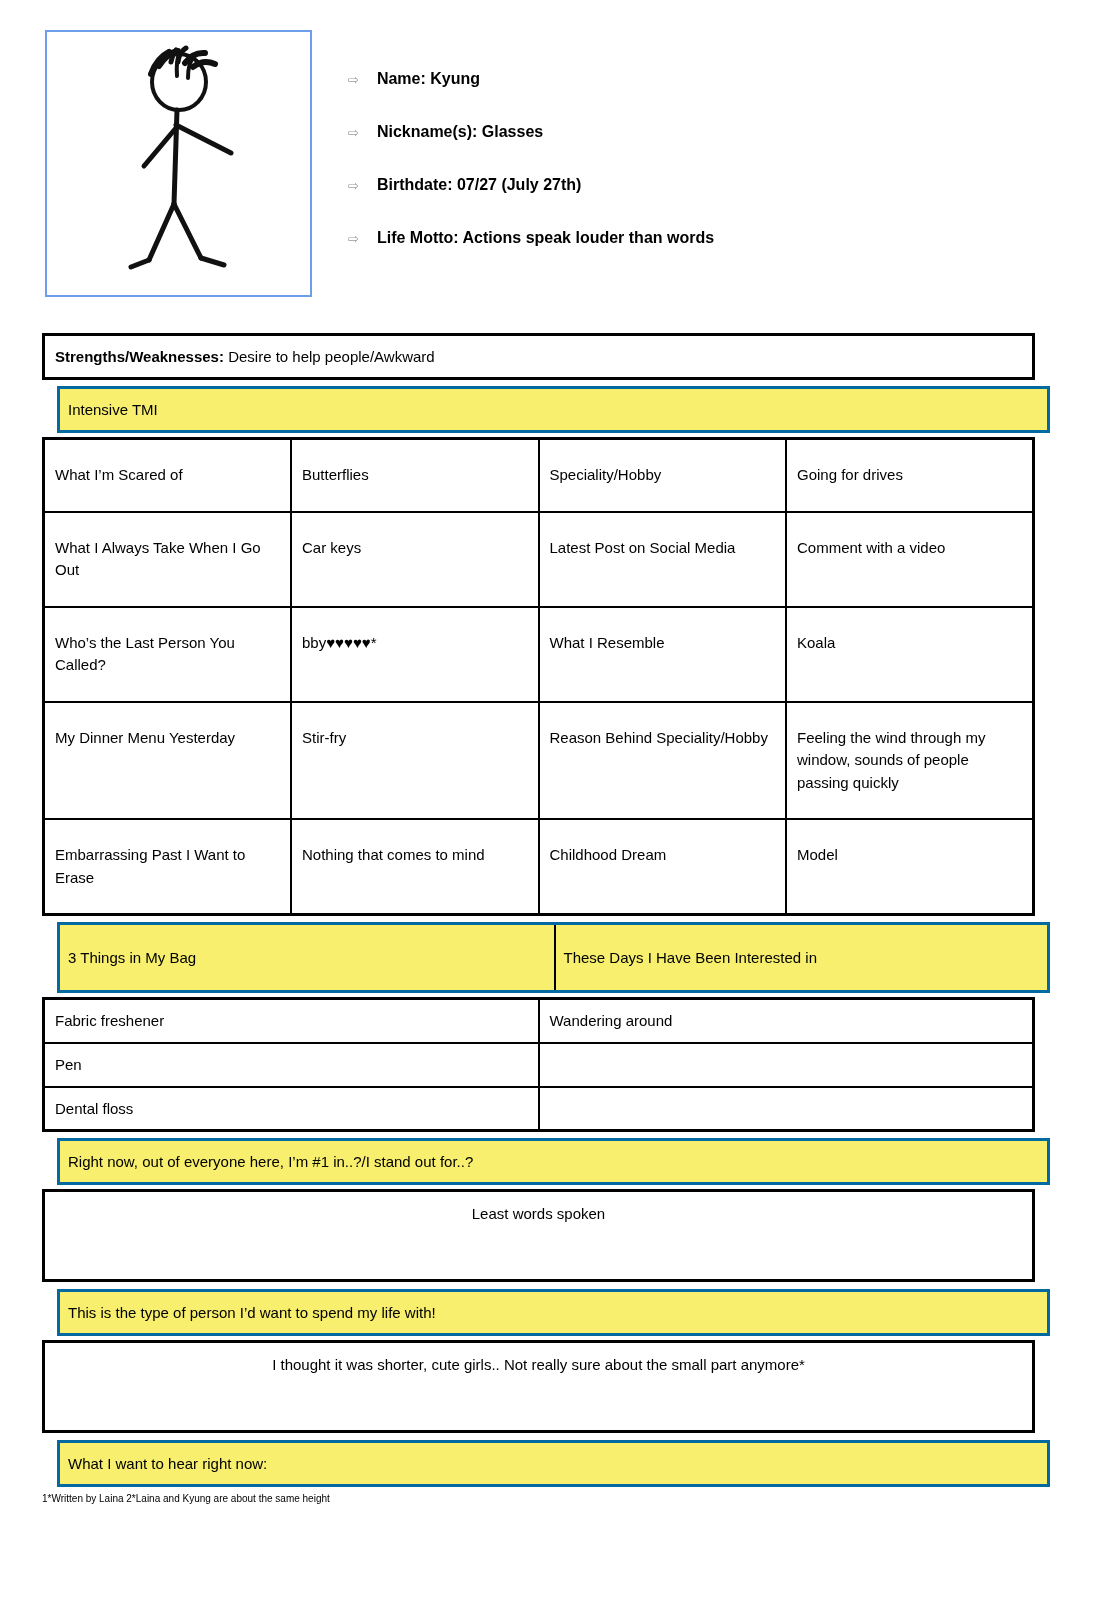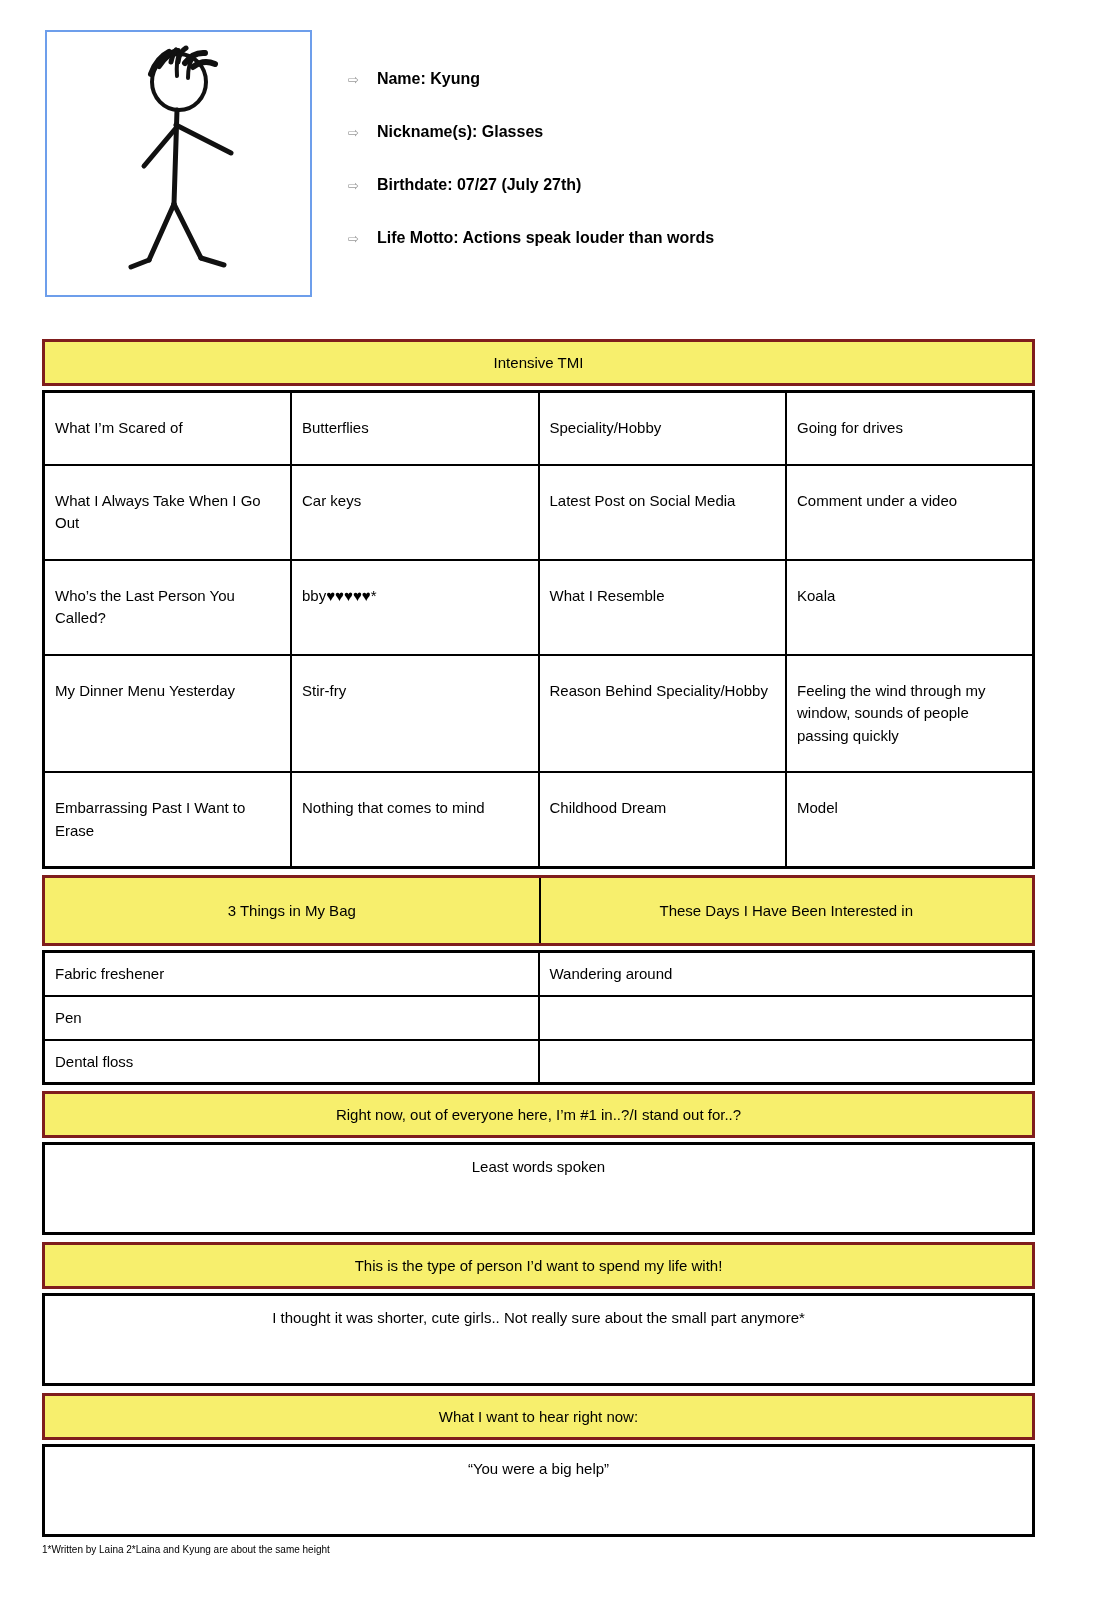--- a/index.html
+++ b/index.html
@@ -28,22 +28,22 @@
   
   .sheet { margin-top:36px; width:993px; }
   table { width:993px; border-collapse:collapse; table-layout:fixed;
     border:3px solid #000; }
   td { border:2px solid #000; }
 
   .traits-table td { height:44px; padding:2px 10px; vertical-align:middle; }
   .traits-label { font-weight:bold; }
 
   .band {
-    width:993px; background:#f7ef6d; border:3px solid #7f1d1d;
-    text-align:center; padding:12px 8px; margin:6px 0 4px 0;
+    width:993px; background:#f7ef6d; border:3px solid #0369a1;
+    padding:12px 8px; margin:6px 0 4px 15px;
   }
   .band.split { display:flex; padding:0; }
   .band-cell { flex:1 1 50%; padding:24px 8px; }
   .band-cell + .band-cell { border-left:2px solid #000; }
 
   .tmi-table td { padding:24px 10px; vertical-align:top; line-height:1.5; }
   .tmi-r0 { height:68px; } .tmi-r1 { height:67px; } .tmi-r2 { height:67px; }
   .tmi-r3 { height:115px; } .tmi-r4 { height:68px; }
 
   .bag-table td { height:44px; padding:2px 10px; vertical-align:middle; }
@@ -105,38 +105,44 @@
         <span class="bullet-icon">⇨</span>
         <span>Life Motto: Actions speak louder than words</span>
       </div>
     </div>
   </div>
 
   <div class="sheet">
 
     <table class="traits-table">
       <tbody>
+          <tr>
+        <td>
+          <span class="traits-label">Strengths/Weaknesses:</span>
+          <span>Desire to help people/Awkward</span>
+        </td>
+      </tr>
     </tbody>
       </table>
 
     <div class="band">Intensive TMI</div>
 
     <table class="tmi-table">
       <tbody>
           <tr class="tmi-r0">
         <td>What I’m Scared of</td>
         <td>Butterflies</td>
         <td>Speciality/Hobby</td>
         <td>Going for drives</td>
       </tr>
       <tr class="tmi-r1">
         <td>What I Always Take When I Go Out</td>
         <td>Car keys</td>
         <td>Latest Post on Social Media</td>
-        <td>Comment under a video</td>
+        <td>Comment with a video</td>
       </tr>
       <tr class="tmi-r2">
         <td>Who’s the Last Person You Called?</td>
         <td>bby♥♥♥♥♥*</td>
         <td>What I Resemble</td>
         <td>Koala</td>
       </tr>
       <tr class="tmi-r3">
         <td>My Dinner Menu Yesterday</td>
         <td>Stir-fry</td>
@@ -174,17 +180,16 @@
     </tbody>
       </table>
 
     <div class="band">Right now, out of everyone here, I’m #1 in..?/I stand out for..?</div>
     <div class="answer-box">Least words spoken</div>
 
     <div class="band">This is the type of person I’d want to spend my life with!</div>
     <div class="answer-box">I thought it was shorter, cute girls.. Not really sure about the small part anymore*</div>
 
     <div class="band">What I want to hear right now:</div>
-    <div class="answer-box">“You were a big help”</div>
 
     <div class="footnote">1*Written by Laina 2*Laina and Kyung are about the same height</div>
   </div>
 </div>
 
 </body></html>

